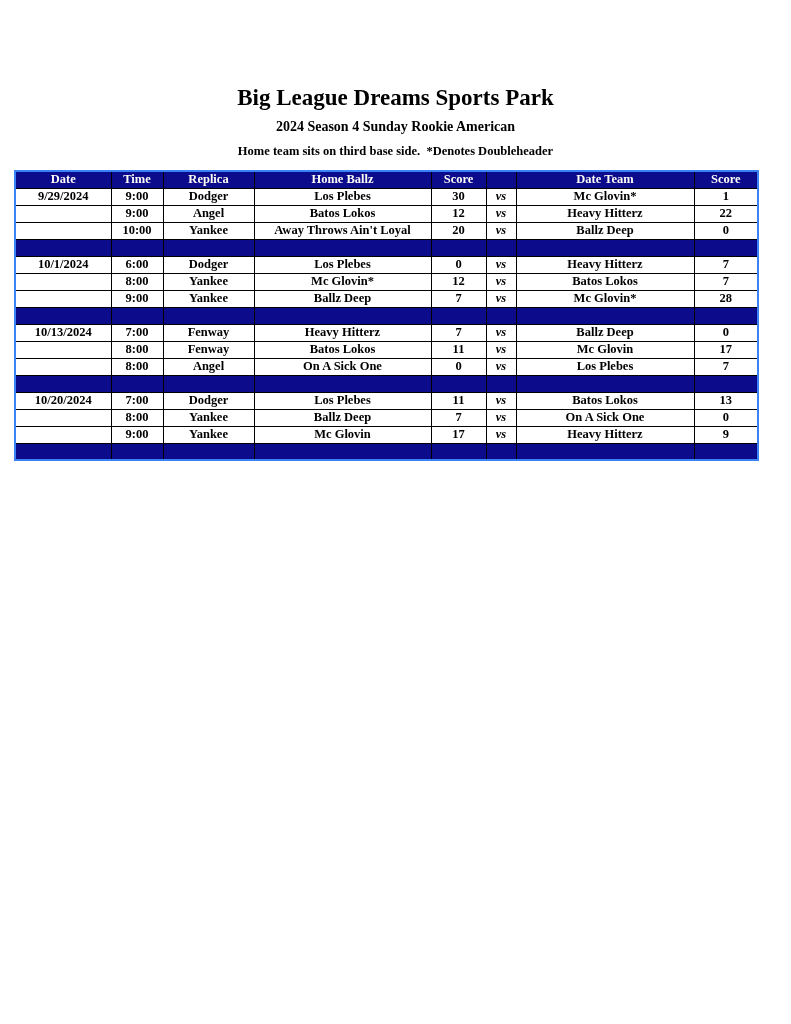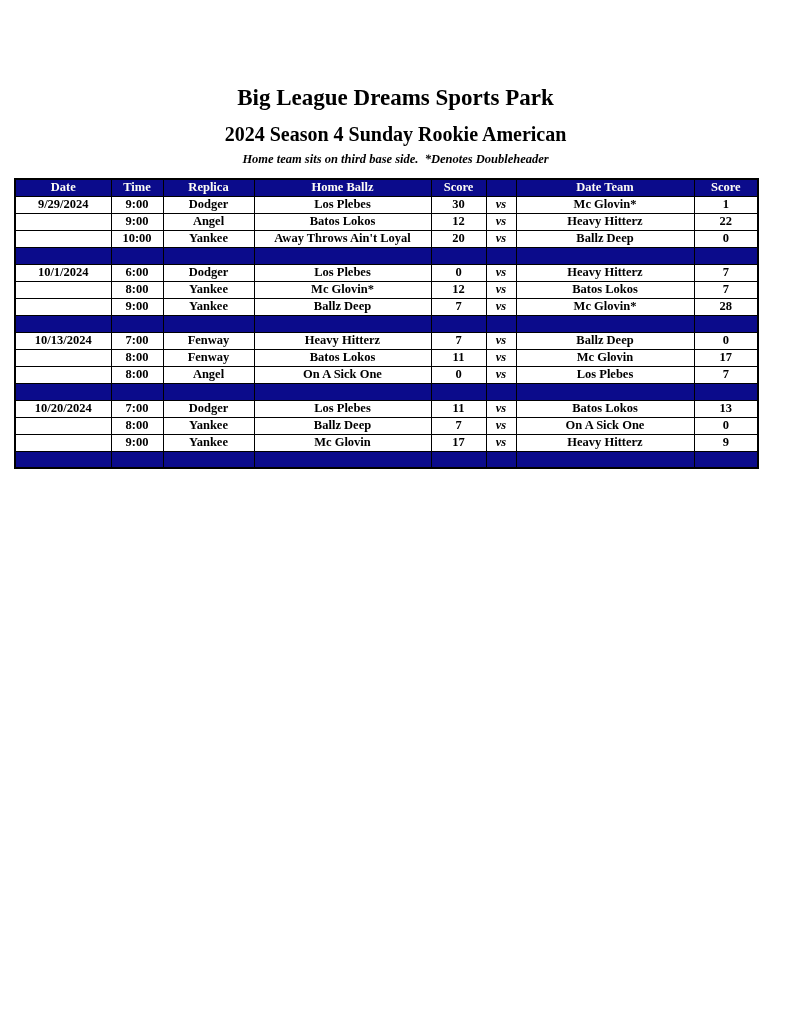--- a/index.html
+++ b/index.html
@@ -18,39 +18,38 @@
     color: var(--text);
   }
   .doc-header { text-align: center; padding-top: 83px; }
   .doc-title {
     font-size: 23px;
     font-weight: bold;
     line-height: 30px;
     margin: 0;
   }
   .doc-subtitle {
-    font-size: 20px;
+    font-size: 14px;
     font-weight: bold;
     line-height: 23px;
-    margin: 10px 0 0 0;
+    margin: 2px 0 0 0;
   }
   .doc-note {
     font-size: 12.5px;
     font-weight: bold;
-    font-style: italic;
     line-height: 16px;
     margin: 5px 0 0 0;
     white-space: pre-wrap;
   }
   table.schedule {
     border-collapse: collapse;
     table-layout: fixed;
     width: 743px;
     margin: 11px 0 0 14px;
-    border: 2px solid #000000;
+    border: 2px solid #3b82f6;
   }
   table.schedule th, table.schedule td {
     border: 1px solid #000;
     height: 17px;
     padding: 0 2px;
     text-align: center;
     vertical-align: middle;
     font-size: 12.5px;
     font-weight: bold;
     overflow: hidden;

